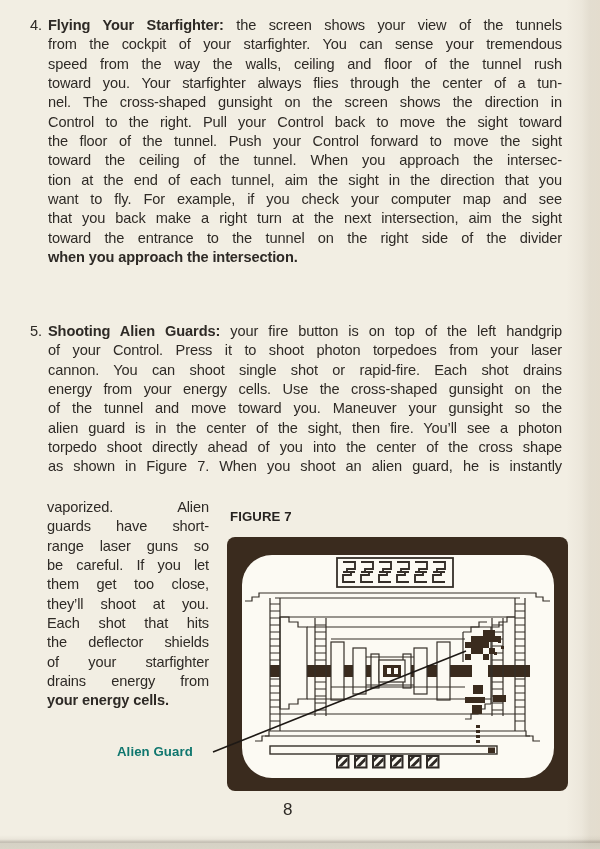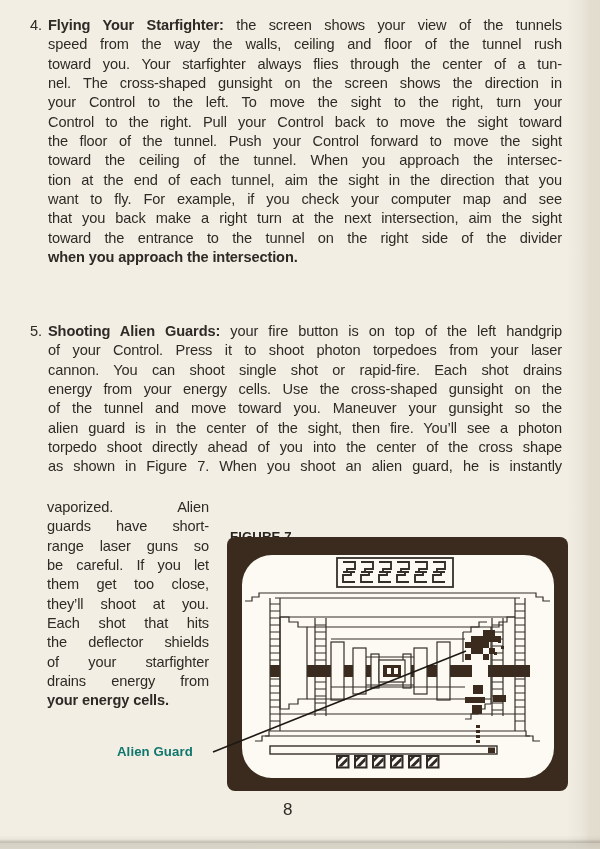--- a/index.html
+++ b/index.html
@@ -22,43 +22,43 @@
   .para{position:absolute;font-size:14.6px;line-height:19.35px;letter-spacing:-0.12px;}
   .tline{text-align:justify;text-align-last:justify;white-space:normal;height:19.35px;overflow:visible;}
   .tline.tlast{text-align-last:left;font-weight:bold;}
   .pnum{position:absolute;left:-18px;}
   .lead{font-weight:700;}
   #p4{left:48px;top:16px;width:514px;}
   #p5{left:48px;top:322px;width:514px;}
   #narrow{left:47px;top:498px;width:162px;}
   .figcap{
     position:absolute;left:230px;top:509px;
-    font-size:13.2px;font-weight:700;letter-spacing:0.1px;color:#272320;margin-top:20px;
+    font-size:13.2px;font-weight:700;letter-spacing:0.1px;color:#272320;
   }
   .callout{
     position:absolute;left:117px;top:744px;
     font-size:13.2px;font-weight:700;letter-spacing:0.1px;color:#0f766e;
   }
   .pageno{position:absolute;left:283px;top:800px;font-size:17px;color:#2e2a26;}
   .figsvg{position:absolute;left:115px;top:536px;}
 </style>
 </head>
 <body>
 
 <div class="page">
 
   <div class="para" id="p4">
     <div class="tline">
       <span class="pnum">4.</span><span class="lead">Flying Your Starfighter:</span><span> the screen shows your view of the tunnels</span>
     </div>
     <div>
+        <div class="tline">from the cockpit of your starfighter. You can sense your tremendous</div>
         <div class="tline">speed from the way the walls, ceiling and floor of the tunnel rush</div>
         <div class="tline">toward you. Your starfighter always flies through the center of a tun-</div>
         <div class="tline">nel. The cross-shaped gunsight on the screen shows the direction in</div>
-        <div class="tline">your Control to the left. To move the sight to the right, turn your</div>
         <div class="tline">Control to the right. Pull your Control back to move the sight toward</div>
         <div class="tline">the floor of the tunnel. Push your Control forward to move the sight</div>
         <div class="tline">toward the ceiling of the tunnel. When you approach the intersec-</div>
         <div class="tline">tion at the end of each tunnel, aim the sight in the direction that you</div>
         <div class="tline">want to fly. For example, if you check your computer map and see</div>
         <div class="tline">that you back make a right turn at the next intersection, aim the sight</div>
         <div class="tline">toward the entrance to the tunnel on the right side of the divider</div>
         <div class="tline tlast">when you approach the intersection.</div>
       </div>
   </div>

